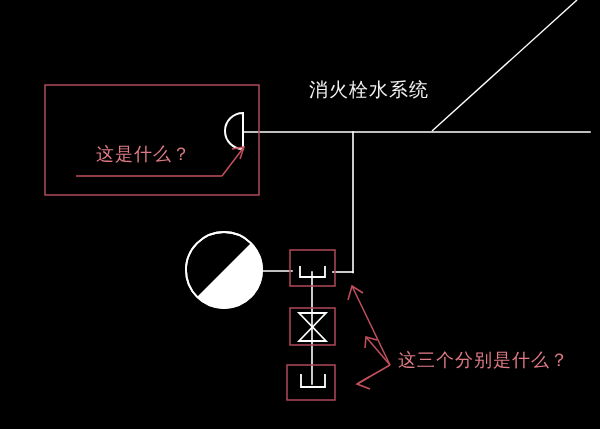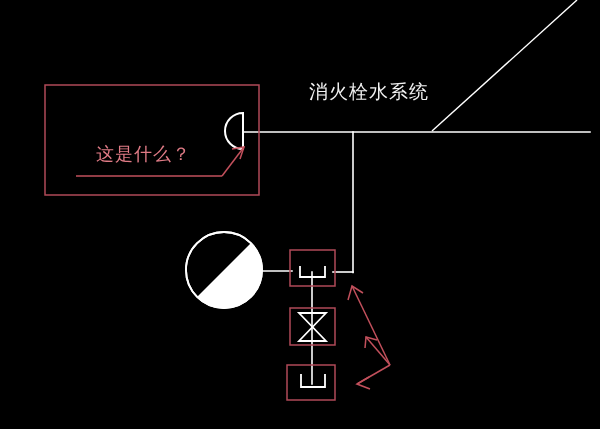--- a/index.html
+++ b/index.html
@@ -30,21 +30,21 @@
     position: absolute;
     white-space: nowrap;
     line-height: 1;
     letter-spacing: 1px;
   }
   #sys-label {
     left: 309px;
     top: 82px;
     font-size: 19px;
     color: #f2f2f2;
-    font-family: Liberation Serif, serif;
+    font-family: Liberation Mono, monospace;
     text-align: right;
   }
   #q1-label {
     left: 96px;
     top: 145px;
     font-size: 18px;
     color: #e07b86;
     font-family: "DejaVu Sans", sans-serif;
   }
   #q2-label {
@@ -124,14 +124,15 @@
       <line x1="390" y1="365" x2="357" y2="384"></line>
       <path d="M 369 377 L 357 384 L 370 389"></path>
     </g>
 
   </svg>
 
   <div class="label" id="sys-label">消火栓水系统</div>
 
   <div class="label" id="q1-label">这是什么？</div>
 
+  <div class="label" id="q2-label">这三个分别是什么？</div>
 
 </div>
 
 </body></html>

